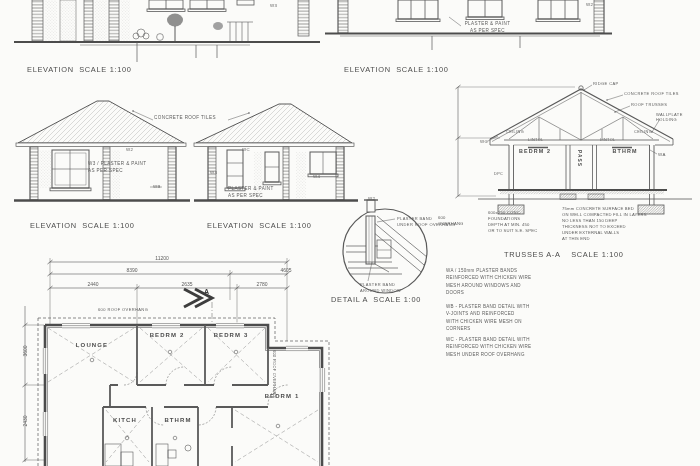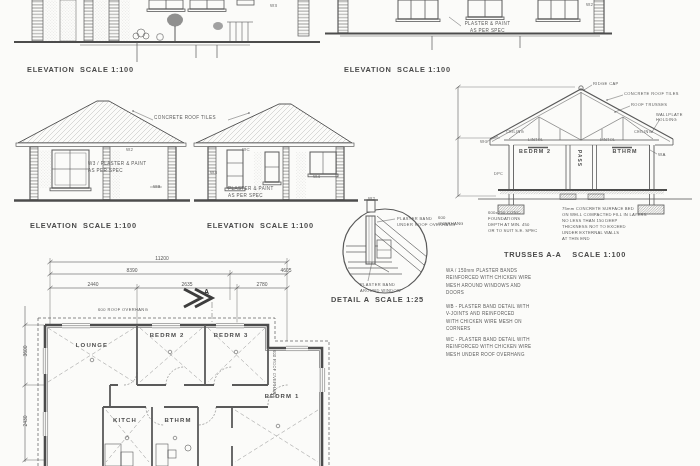--- a/index.html
+++ b/index.html
@@ -1,20 +1,20 @@
 <!DOCTYPE html>
 <html><head>
 <meta charset="utf-8">
 <style>
   html,body{margin:0;padding:0;background:#e8e8e6;}
   #sheet{position:relative;width:700px;height:466px;background:#fbfbf9;overflow:hidden;
          font-family:"Liberation Sans","DejaVu Sans",sans-serif;}
   #lines{position:absolute;left:0;top:0;}
   .t{position:absolute;color:#5d5d5d;filter:blur(.18px);}
-  .lbl{font-size:7.4px;font-weight:700;color:#4b4b4b;letter-spacing:.7px;white-space:pre;}
+  .lbl{font-size:7.4px;font-weight:400;color:#4b4b4b;letter-spacing:.7px;white-space:pre;}
   .tiny{font-size:4.6px;letter-spacing:.4px;line-height:1.5;white-space:pre;}
   .note{font-size:4.5px;letter-spacing:.3px;line-height:1.62;white-space:pre;}
   .fnote{font-size:4.2px;letter-spacing:.2px;line-height:1.45;white-space:pre;}
   .dim{font-size:5px;text-align:center;white-space:pre;}
   .room{font-size:6px;font-weight:700;letter-spacing:1.1px;color:#4b4b4b;white-space:pre;text-align:center;}
   .mark{font-size:4.4px;}
   .c{text-align:center;}
   .v{writing-mode:vertical-rl;}
   .vr{transform:rotate(-90deg);}
   .amark{font-size:7px;font-weight:700;color:#3f3f3f;}
@@ -260,21 +260,21 @@
     <path d="M22.5 327 L27.5 323 M22.5 387 L27.5 383 M22.5 462 L27.5 458" stroke-width="0.7"></path>
     <path d="M25 325 H44 M25 385 H44 M25 460 H44" stroke-width="0.45"></path>
   </g>
 </svg>
 
 <div class="t lbl" style="left:27px;top:65px">ELEVATION  SCALE 1:100</div>
 <div class="t lbl" style="left:344px;top:65px">ELEVATION  SCALE 1:100</div>
 <div class="t lbl" style="left:30px;top:221px">ELEVATION  SCALE 1:100</div>
 <div class="t lbl" style="left:207px;top:221px">ELEVATION  SCALE 1:100</div>
 <div class="t lbl" style="left:504px;top:250px">TRUSSES A-A    SCALE 1:100</div>
-<div class="t lbl" style="left:331px;top:295px">DETAIL A  SCALE 1:25</div>
+<div class="t lbl" style="left:331px;top:295px">DETAIL A  SCALE 1:00</div>
 
 <div class="t tiny mark" style="left:270px;top:3px">W3</div>
 <div class="t tiny c" style="left:460px;top:21px;width:55px">PLASTER &amp; PAINT
 AS PER SPEC</div>
 <div class="t tiny mark" style="left:586px;top:2px">W2</div>
 
 <div class="t tiny" style="left:154px;top:115px">CONCRETE ROOF TILES</div>
 <div class="t tiny" style="left:88px;top:161px">W3 / PLASTER &amp; PAINT
 AS PER SPEC</div>
 <div class="t tiny mark" style="left:153px;top:184px">WB</div>

